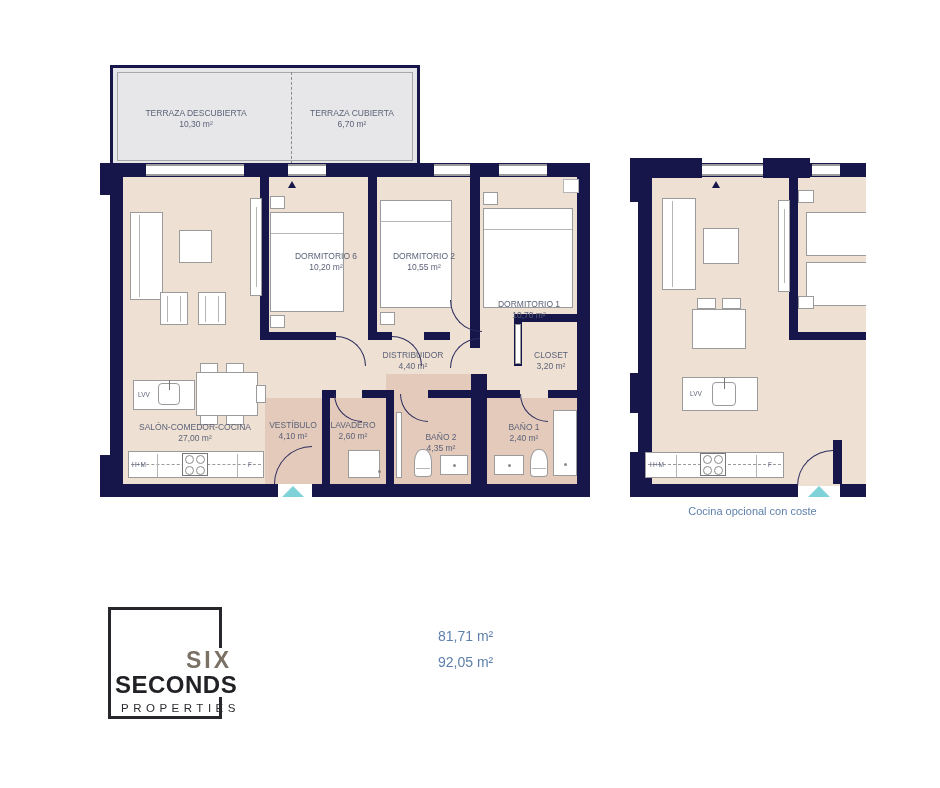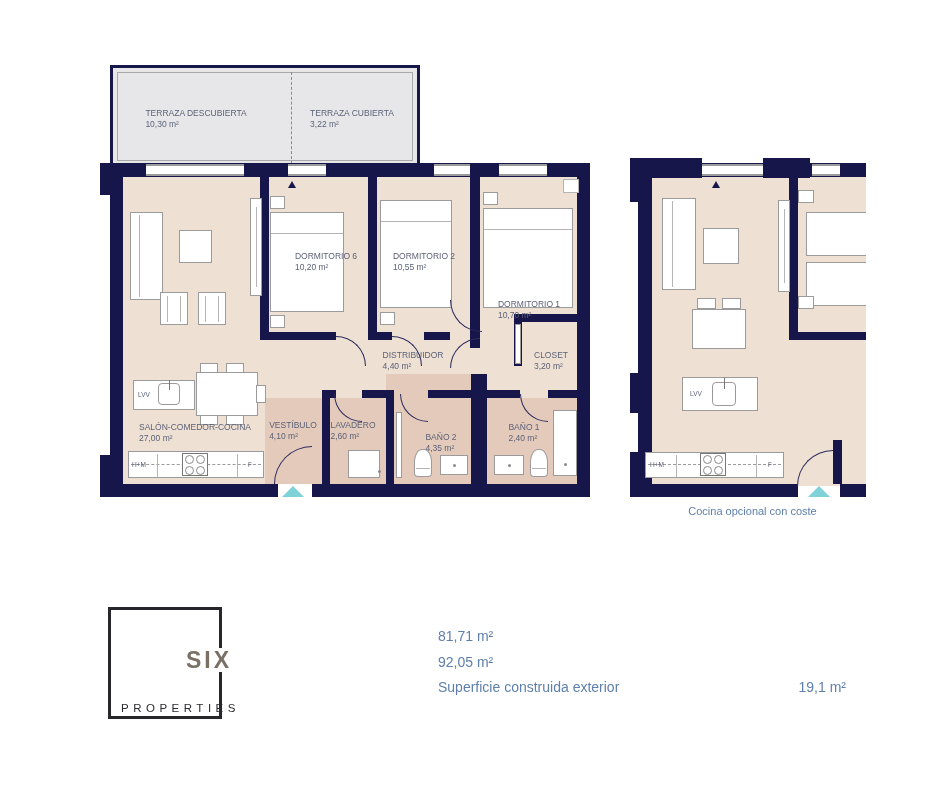--- a/index.html
+++ b/index.html
@@ -5,21 +5,21 @@
   html,body{margin:0;padding:0;background:#ffffff;}
   #canvas{position:relative;width:940px;height:788px;background:#fff;overflow:hidden;
           font-family:"Liberation Sans",sans-serif;}
   .abs{position:absolute;}
   .w{position:absolute;background:#16164a;}
   .floor{position:absolute;background:#eee0d3;}
   .wet{position:absolute;background:#e3cabb;}
   .furn{position:absolute;background:#fff;border:1px solid #9b9b9b;box-sizing:border-box;}
   .win{position:absolute;background:#fff;border-top:2px solid #9b9b9b;border-bottom:2px solid #9b9b9b;
        box-sizing:border-box;height:12px;}
-  .lbl{position:absolute;transform:translateX(-50%);font-size:8.5px;
+  .lbl{position:absolute;transform:translateX(-50%);text-align:center;font-size:8.5px;
        line-height:11px;color:#5c6278;white-space:nowrap;z-index:30;}
   .arc{position:absolute;box-sizing:border-box;z-index:20;}
   .tri{position:absolute;width:0;height:0;border-left:11px solid transparent;
        border-right:11px solid transparent;border-bottom:11px solid #7fd2d8;z-index:25;}
   .north{position:absolute;width:0;height:0;border-left:4px solid transparent;
        border-right:4px solid transparent;border-bottom:7px solid #16164a;z-index:25;}
   .dot{position:absolute;width:3px;height:3px;background:#8a8a8a;border-radius:50%;}
   .ring{position:absolute;width:9px;height:9px;border:1.5px solid #8a8a8a;border-radius:50%;
         box-sizing:border-box;background:#fff;}
   .kcode{position:absolute;font-size:6.5px;color:#5c6278;z-index:22;}
@@ -52,21 +52,21 @@
   <div class="abs" style="left:110px;top:65px;width:310px;height:103px;background:#e7e7e9;border:3px solid #16164a;box-sizing:border-box;">
     <div class="terr-inner" style="left:4px;top:4px;right:4px;bottom:4px;"></div>
     <div class="dash-div" style="left:178px;top:4px;height:92px;"></div>
   </div>
   <div class="lbl" style="left:196px;top:108px;">
     <div>TERRAZA DESCUBIERTA</div>
     <div>10,30 m²</div>
   </div>
   <div class="lbl" style="left:352px;top:108px;">
     <div>TERRAZA CUBIERTA</div>
-    <div>3,22 m²</div>
+    <div>6,70 m²</div>
   </div>
 
   <div class="floor" style="left:123px;top:175px;width:454px;height:311px;"></div>
   <div class="wet" style="left:265px;top:398px;width:312px;height:88px;"></div>
   <div class="wet" style="left:386px;top:374px;width:100px;height:26px;"></div>
 
   <div class="w" style="left:110px;top:163px;width:480px;height:14px;"></div>
   <div class="w" style="left:110px;top:484px;width:480px;height:13px;"></div>
   <div class="w" style="left:110px;top:163px;width:13px;height:334px;"></div>
   <div class="w" style="left:577px;top:163px;width:13px;height:334px;"></div>
@@ -272,28 +272,25 @@
   <div class="furn" style="left:798px;top:190px;width:16px;height:13px;"></div>
   <div class="furn" style="left:806px;top:212px;width:60px;height:44px;border-right:0;"></div>
   <div class="furn" style="left:806px;top:262px;width:60px;height:44px;border-right:0;"></div>
   <div class="furn" style="left:798px;top:296px;width:16px;height:13px;"></div>
   <div class="arc" style="left:797px;top:450px;width:36px;height:36px;border-top:1.5px solid #2c2c5e;border-left:1.5px solid #2c2c5e;border-top-left-radius:100%;"></div>
   <div class="tri" style="left:808px;top:486px;"></div>
   <div class="caption">Cocina opcional con coste</div>
 
   <div class="logo-frame"></div>
   <div class="logo-six">SIX</div>
+  <div class="logo-seconds">SECONDS</div>
   <div class="logo-props">PROPERTIES</div>
 
   <div class="stable">
     <div class="srow">
       <span>81,71 m²</span>
     </div>
     <div class="srow">
       <span>92,05 m²</span>
     </div>
-    <div class="srow">
-      <span>Superficie construida exterior</span>
-      <span>19,1 m²</span>
-    </div>
   </div>
 
 </div>
 
 </body></html>

